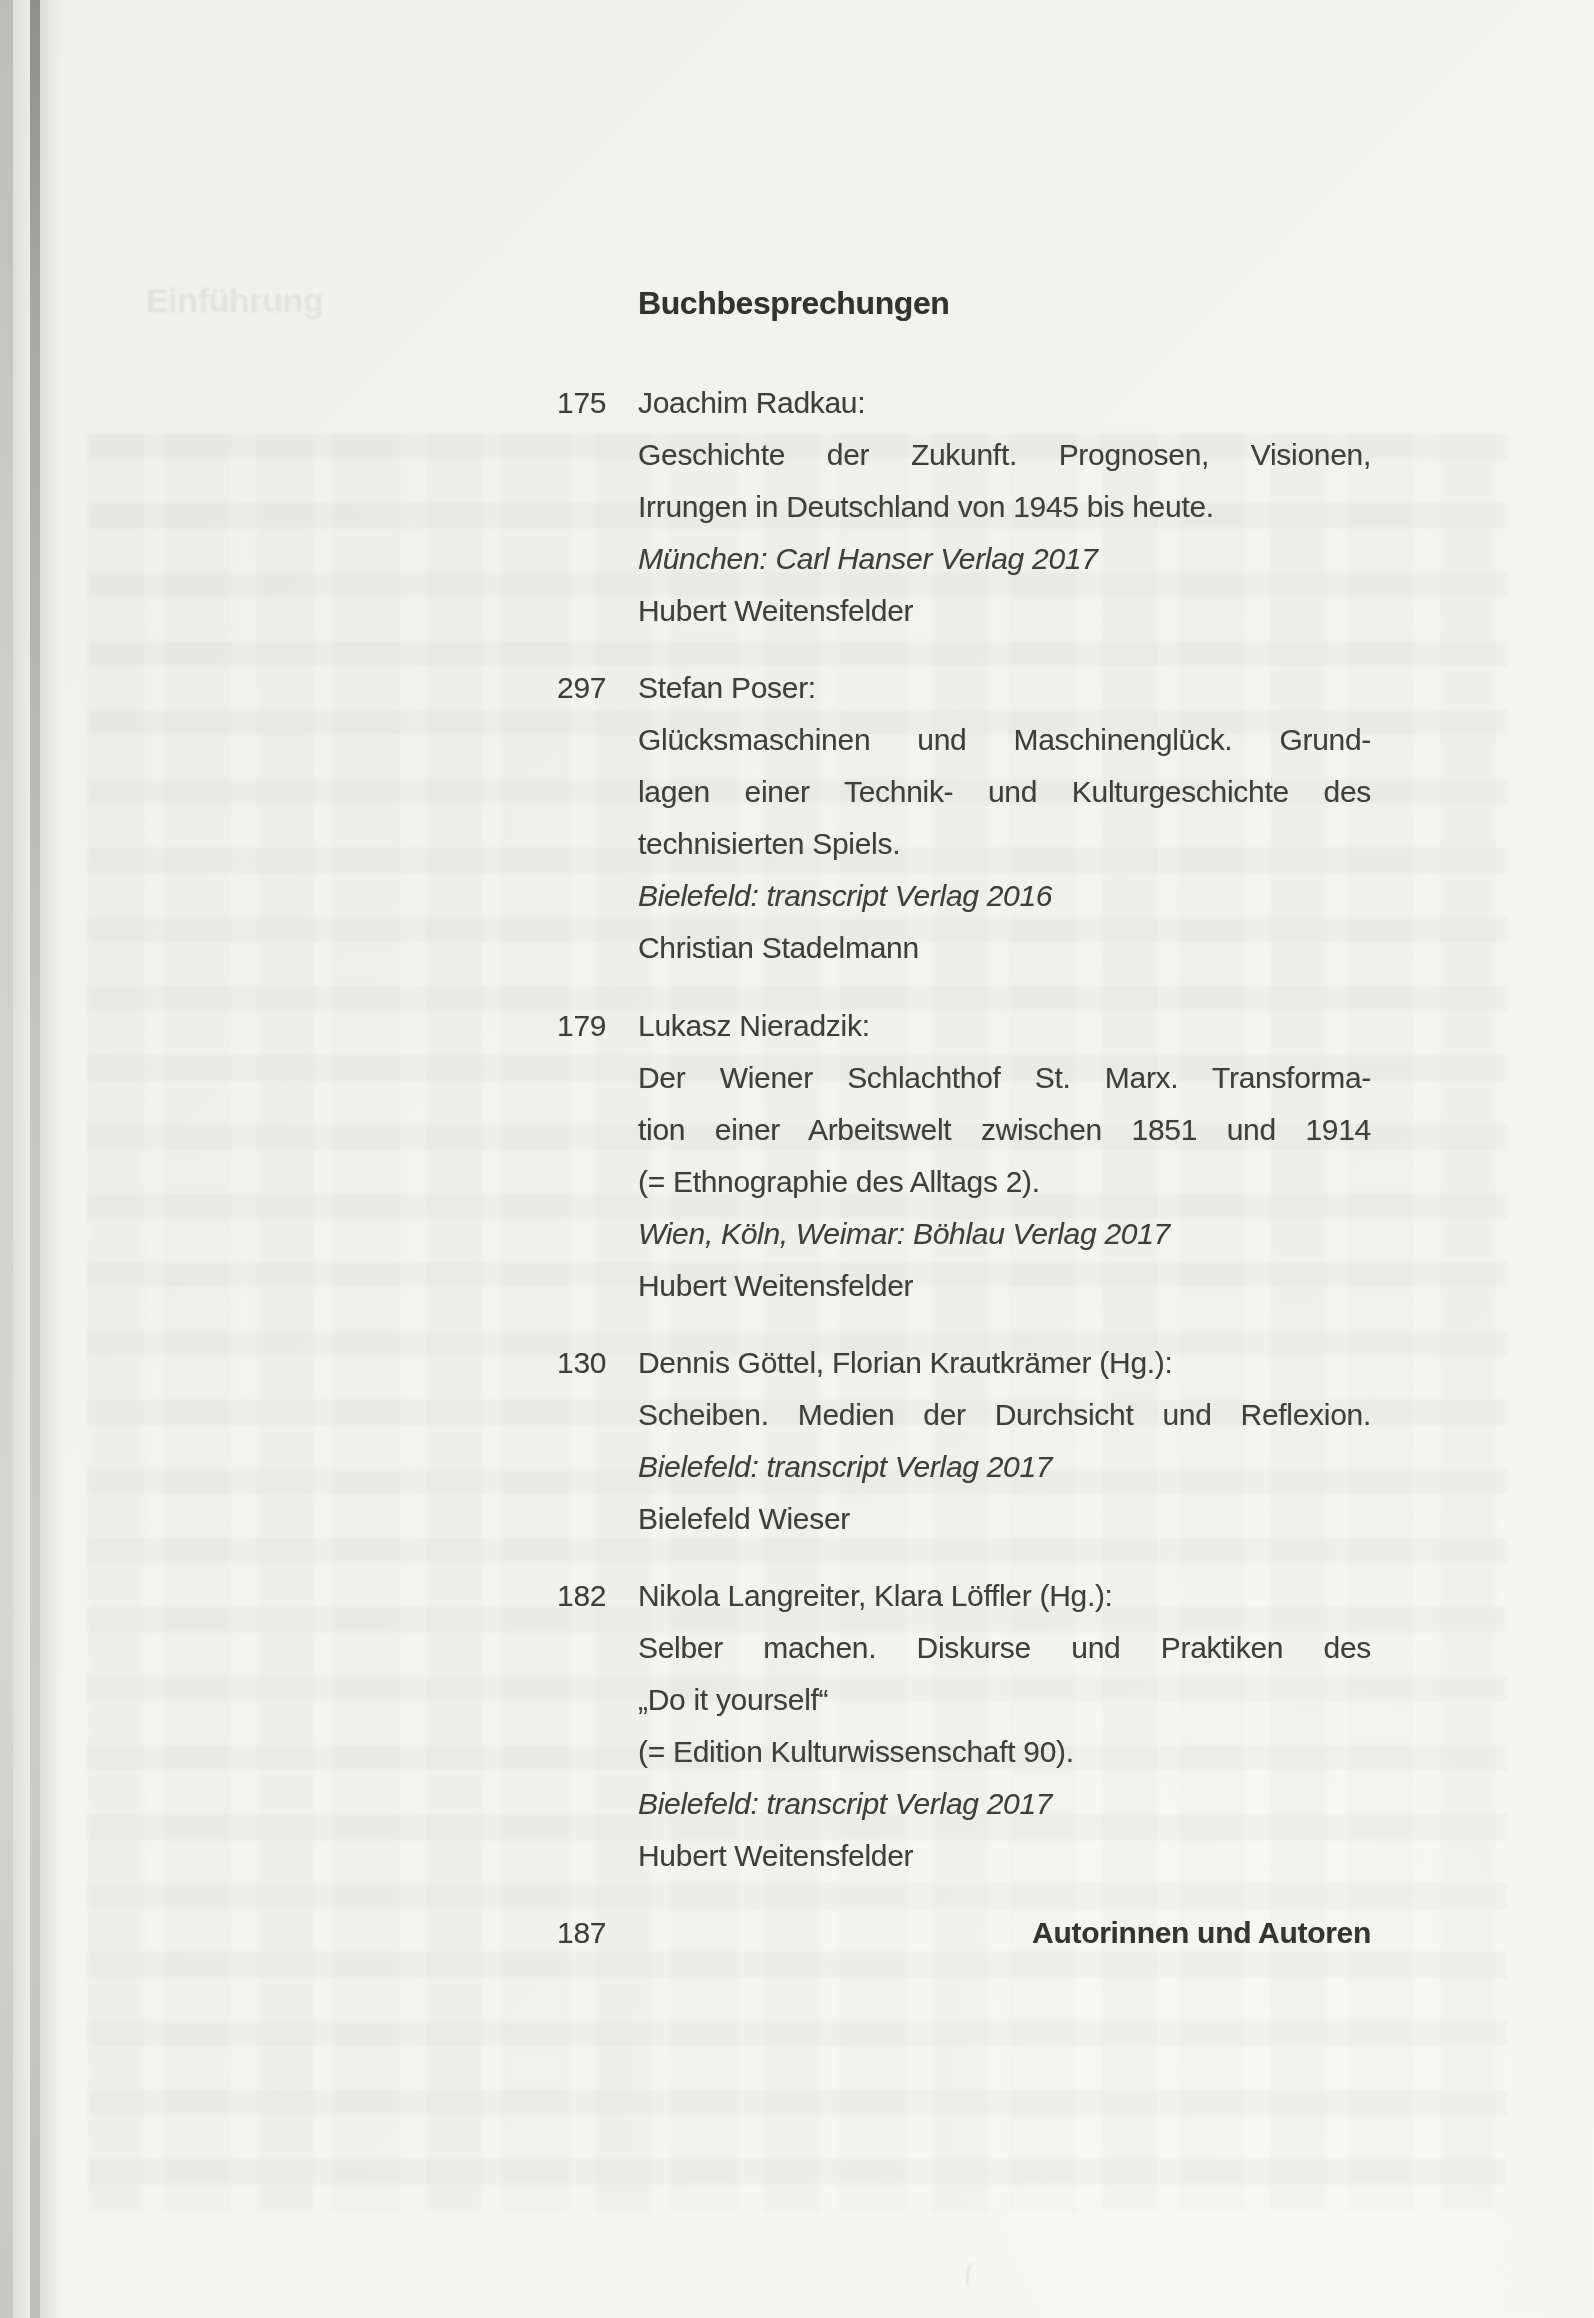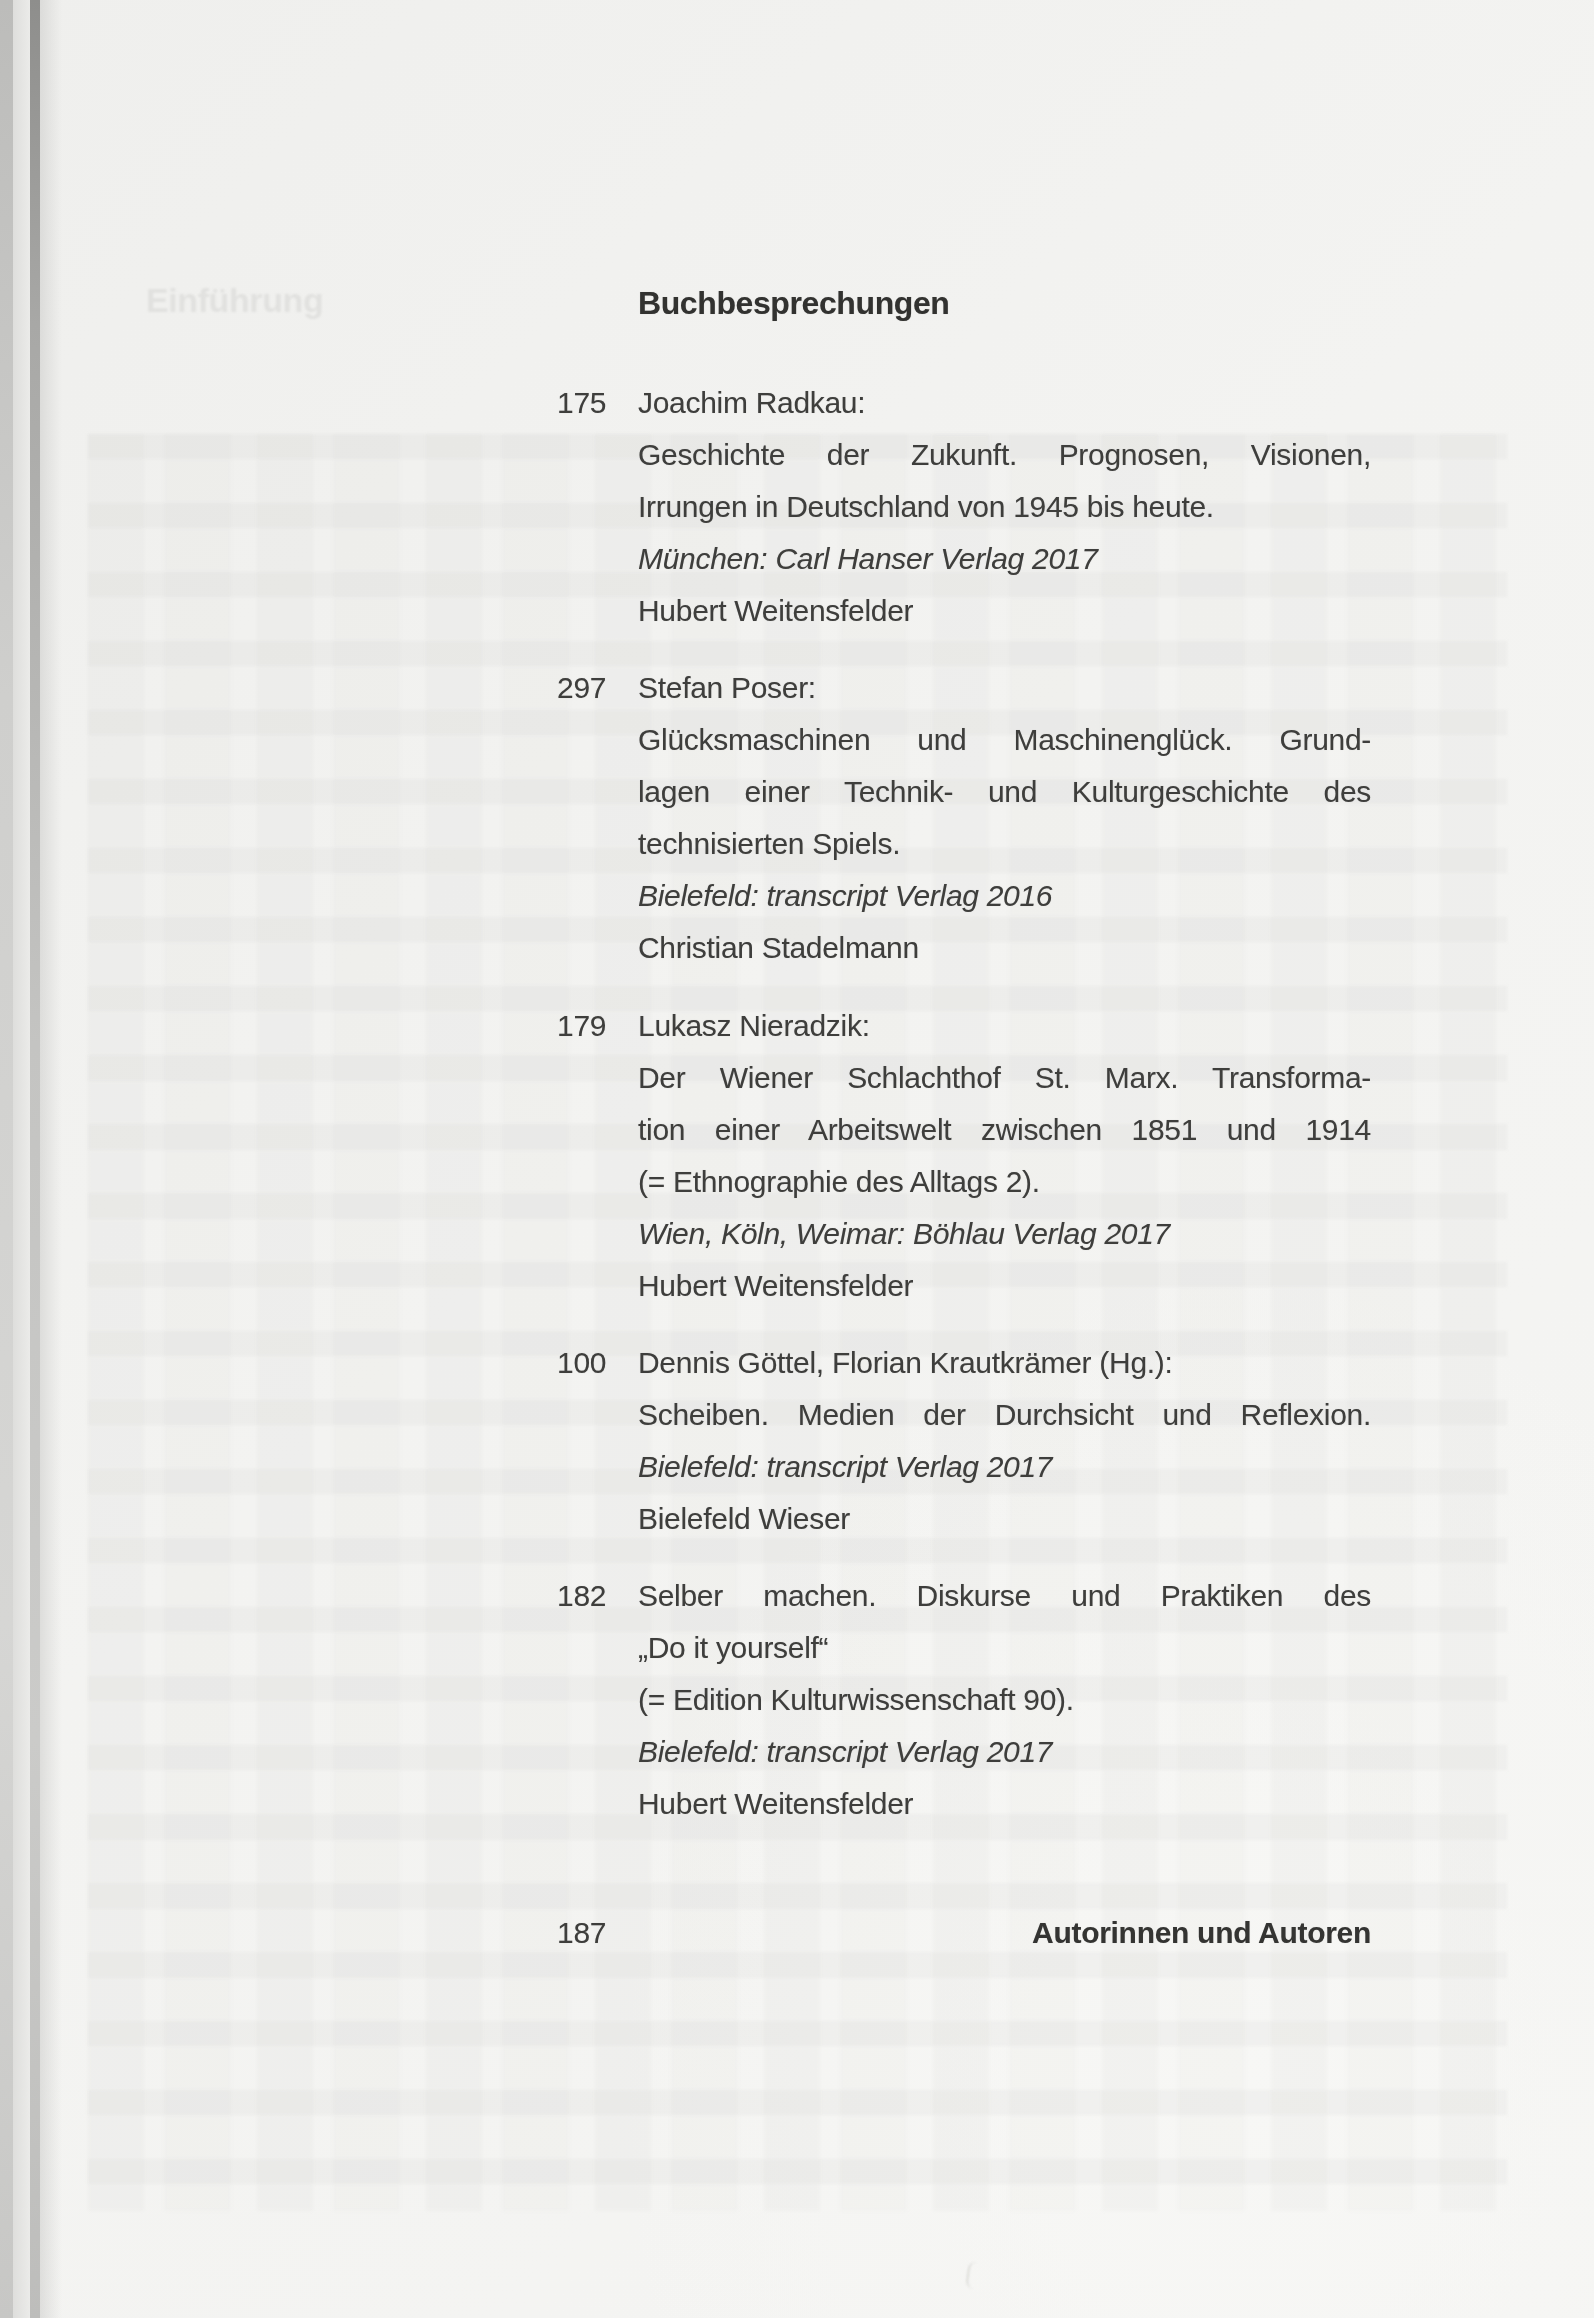--- a/index.html
+++ b/index.html
@@ -106,29 +106,30 @@
     <div class="num">179</div>
     <div class="line">Lukasz Nieradzik:</div>
     <div class="line just">Der Wiener Schlachthof St. Marx. Transforma-</div>
     <div class="line just">tion einer Arbeitswelt zwischen 1851 und 1914</div>
     <div class="line">(= Ethnographie des Alltags 2).</div>
     <div class="line em">Wien, Köln, Weimar: Böhlau Verlag 2017</div>
     <div class="line">Hubert Weitensfelder</div>
   </div>
 
   <div class="entry" style="top:1337px">
-    <div class="num">100</div>
+    <div class="num">130</div>
     <div class="line">Dennis Göttel, Florian Krautkrämer (Hg.):</div>
     <div class="line just">Scheiben. Medien der Durchsicht und Reflexion.</div>
     <div class="line em">Bielefeld: transcript Verlag 2017</div>
     <div class="line">Bielefeld Wieser</div>
   </div>
 
   <div class="entry" style="top:1570px">
     <div class="num">182</div>
+    <div class="line">Nikola Langreiter, Klara Löffler (Hg.):</div>
     <div class="line just">Selber machen. Diskurse und Praktiken des</div>
     <div class="line">„Do it yourself“</div>
     <div class="line">(= Edition Kulturwissenschaft 90).</div>
     <div class="line em">Bielefeld: transcript Verlag 2017</div>
     <div class="line">Hubert Weitensfelder</div>
   </div>
 
   <div class="entry" style="top:1907px">
     <div class="num">187</div>
     <div class="line bold">Autorinnen und Autoren</div>

